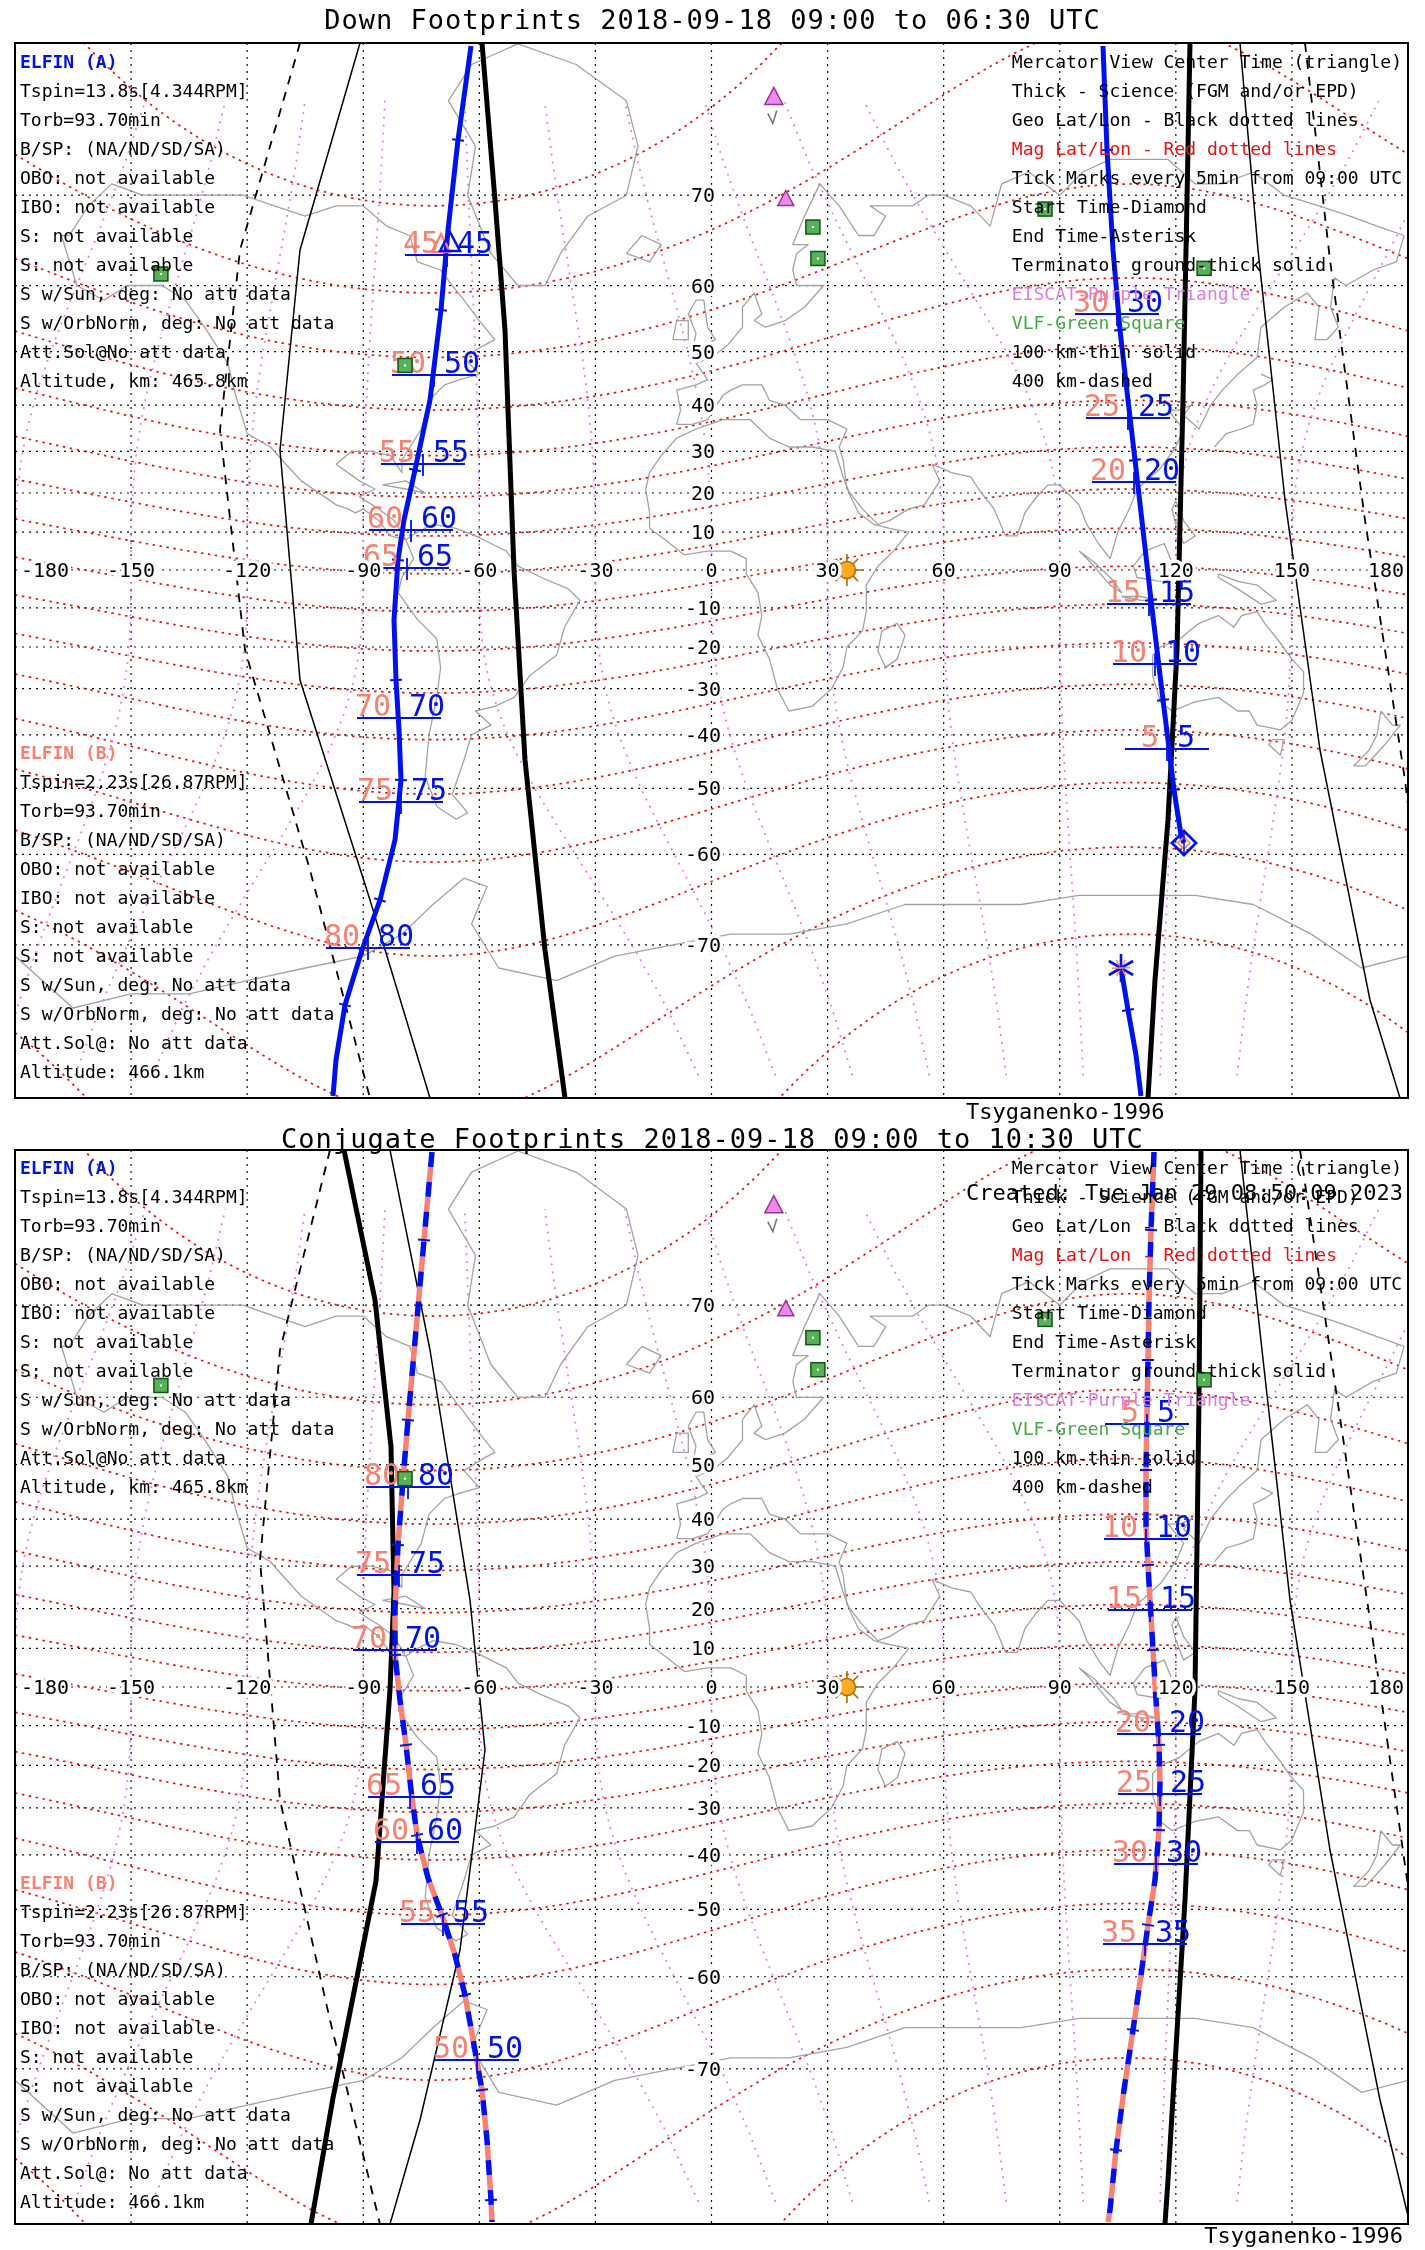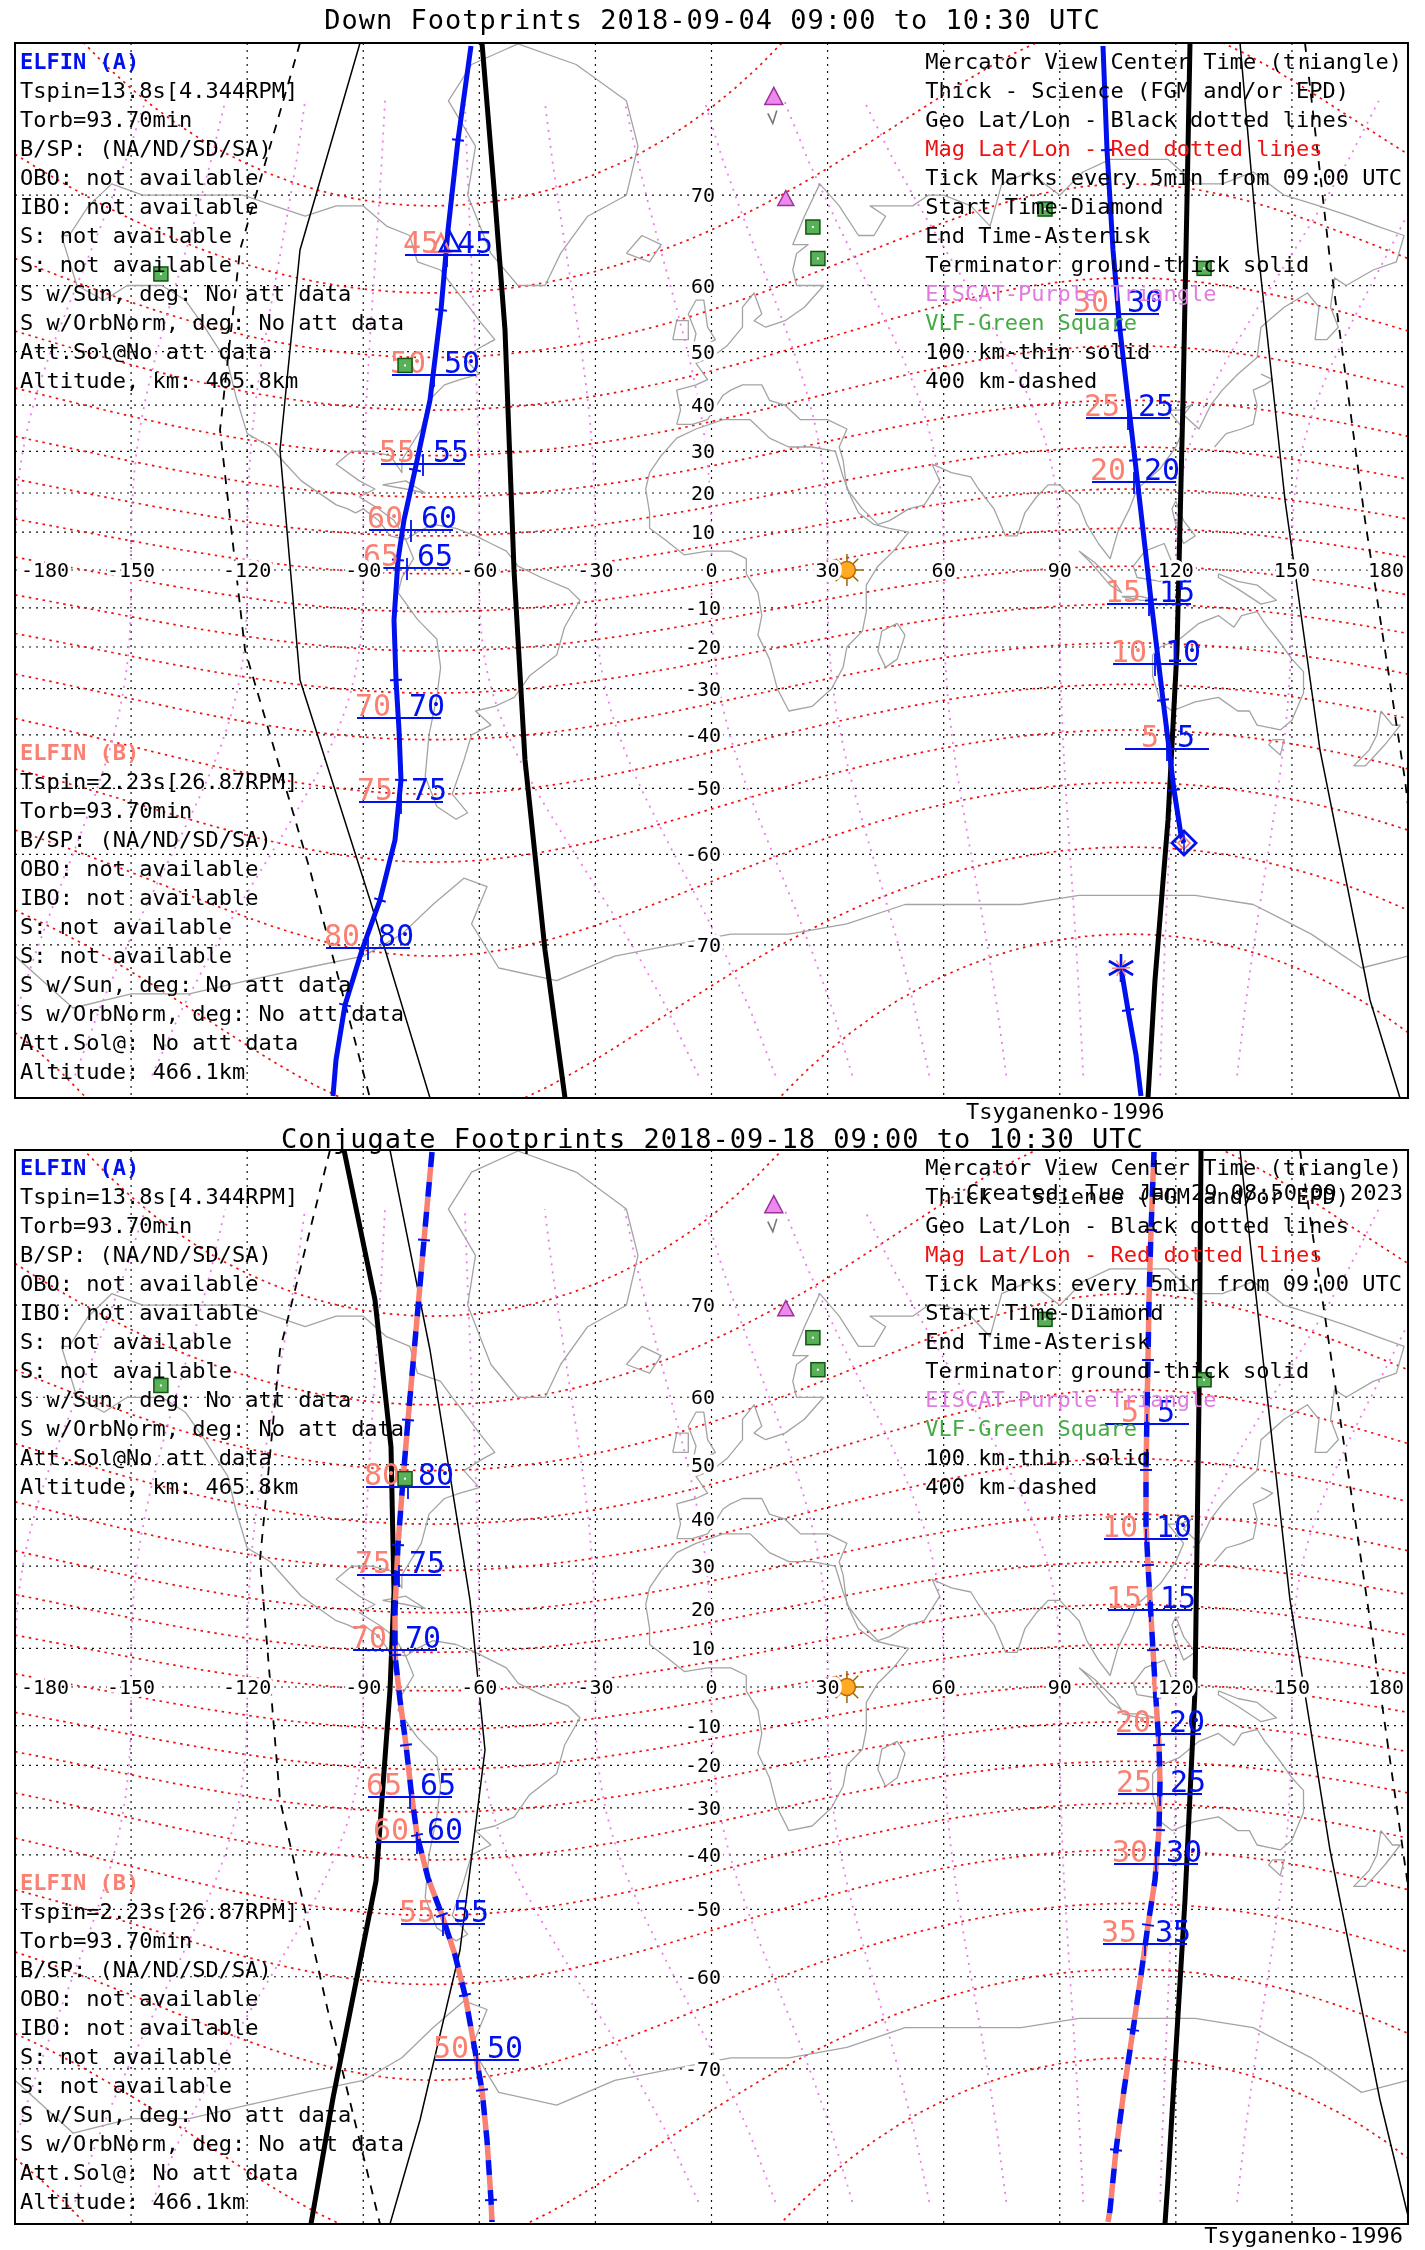--- a/index.html
+++ b/index.html
@@ -1,18 +1,18 @@
 <!DOCTYPE html>
 <html><head>
 <meta charset="utf-8">
 <style>
   html,body{margin:0;padding:0;background:#ffffff;}
   body{width:1425px;height:2250px;position:relative;font-family:"DejaVu Sans Mono","Liberation Mono",monospace;color:#000;}
   .title{position:absolute;width:1425px;text-align:center;font-size:27px;letter-spacing:1px;white-space:pre;}
-  .legend{position:absolute;font-size:22px;line-height:29px;white-space:pre;}
+  .legend{position:absolute;font-size:18px;line-height:29px;white-space:pre;}
   .legend.right{text-align:left;}
   .credits{position:absolute;right:22px;font-size:22px;line-height:27px;white-space:pre;}
   .lg-line{white-space:pre;}
   svg{position:absolute;left:0;top:0;}
 </style>
 </head>
 <body>
 
 <svg id="plot" width="1425" height="2250" viewBox="0 0 1425 2250">
     <g>
@@ -529,21 +529,21 @@
         <text x="703" y="1814.8473517534921" text-anchor="middle" paint-order="stroke" stroke="#ffffff" stroke-width="7" fill="#000" font-size="20">-30</text>
         <text x="703" y="1861.8401234546543" text-anchor="middle" paint-order="stroke" stroke="#ffffff" stroke-width="7" fill="#000" font-size="20">-40</text>
         <text x="703" y="1916.3503015102647" text-anchor="middle" paint-order="stroke" stroke="#ffffff" stroke-width="7" fill="#000" font-size="20">-50</text>
         <text x="703" y="1983.7307373234596" text-anchor="middle" paint-order="stroke" stroke="#ffffff" stroke-width="7" fill="#000" font-size="20">-60</text>
         <text x="703" y="2075.7913357871566" text-anchor="middle" paint-order="stroke" stroke="#ffffff" stroke-width="7" fill="#000" font-size="20">-70</text>
       </g>
       <rect x="15" y="1150" width="1393" height="1074" fill="none" stroke="#000" stroke-width="2"></rect>
     </g>
   </svg>
 
-<div class="title" style="top:4px;">Down Footprints 2018-09-04 09:00 to 10:30 UTC</div>
+<div class="title" style="top:4px;">Down Footprints 2018-09-18 09:00 to 06:30 UTC</div>
 <div class="legend" style="left:20px;top:47px;"><div class="lg-line" style="color: rgb(0, 17, 238); font-weight: bold;">ELFIN (A)</div><div class="lg-line">Tspin=13.8s[4.344RPM]</div><div class="lg-line">Torb=93.70min</div><div class="lg-line">B/SP: (NA/ND/SD/SA)</div><div class="lg-line">OBO: not available</div><div class="lg-line">IBO: not available</div><div class="lg-line">S: not available</div><div class="lg-line">S: not available</div><div class="lg-line">S w/Sun, deg: No att data</div><div class="lg-line">S w/OrbNorm, deg: No att data</div><div class="lg-line">Att.Sol@No att data</div><div class="lg-line">Altitude, km: 465.8km</div></div>
 <div class="legend" style="left:20px;top:738px;"><div class="lg-line" style="color: rgb(250, 128, 114); font-weight: bold;">ELFIN (B)</div><div class="lg-line">Tspin=2.23s[26.87RPM]</div><div class="lg-line">Torb=93.70min</div><div class="lg-line">B/SP: (NA/ND/SD/SA)</div><div class="lg-line">OBO: not available</div><div class="lg-line">IBO: not available</div><div class="lg-line">S: not available</div><div class="lg-line">S: not available</div><div class="lg-line">S w/Sun, deg: No att data</div><div class="lg-line">S w/OrbNorm, deg: No att data</div><div class="lg-line">Att.Sol@: No att data</div><div class="lg-line">Altitude: 466.1km</div></div>
 <div class="legend right" style="right:23px;top:47px;"><div class="lg-line" style="color: rgb(0, 0, 0);">Mercator View Center Time (triangle)</div><div class="lg-line" style="color: rgb(0, 0, 0);">Thick - Science (FGM and/or EPD)</div><div class="lg-line" style="color: rgb(0, 0, 0);">Geo Lat/Lon - Black dotted lines</div><div class="lg-line" style="color: rgb(238, 17, 17);">Mag Lat/Lon - Red dotted lines</div><div class="lg-line" style="color: rgb(0, 0, 0);">Tick Marks every 5min from 09:00 UTC</div><div class="lg-line" style="color: rgb(0, 0, 0);">Start Time-Diamond</div><div class="lg-line" style="color: rgb(0, 0, 0);">End Time-Asterisk</div><div class="lg-line" style="color: rgb(0, 0, 0);">Terminator ground-thick solid</div><div class="lg-line" style="color: rgb(224, 123, 224);">EISCAT-Purple Triangle</div><div class="lg-line" style="color: rgb(68, 170, 68);">VLF-Green Square</div><div class="lg-line" style="color: rgb(0, 0, 0);">100 km-thin solid</div><div class="lg-line" style="color: rgb(0, 0, 0);">400 km-dashed</div></div>
 <div class="credits" style="top:1044px;">
   <div class="lg-line">Tsyganenko-1996</div>
   <div class="lg-line">Created: Tue Jan 29 08:50:09 2023</div>
 </div>
 
 <div class="title" style="top:1111px;margin-top:12px;">Conjugate Footprints 2018-09-18 09:00 to 10:30 UTC</div>
 <div class="legend" style="left:20px;top:1153px;"><div class="lg-line" style="color: rgb(0, 17, 238); font-weight: bold;">ELFIN (A)</div><div class="lg-line">Tspin=13.8s[4.344RPM]</div><div class="lg-line">Torb=93.70min</div><div class="lg-line">B/SP: (NA/ND/SD/SA)</div><div class="lg-line">OBO: not available</div><div class="lg-line">IBO: not available</div><div class="lg-line">S: not available</div><div class="lg-line">S: not available</div><div class="lg-line">S w/Sun, deg: No att data</div><div class="lg-line">S w/OrbNorm, deg: No att data</div><div class="lg-line">Att.Sol@No att data</div><div class="lg-line">Altitude, km: 465.8km</div></div>

